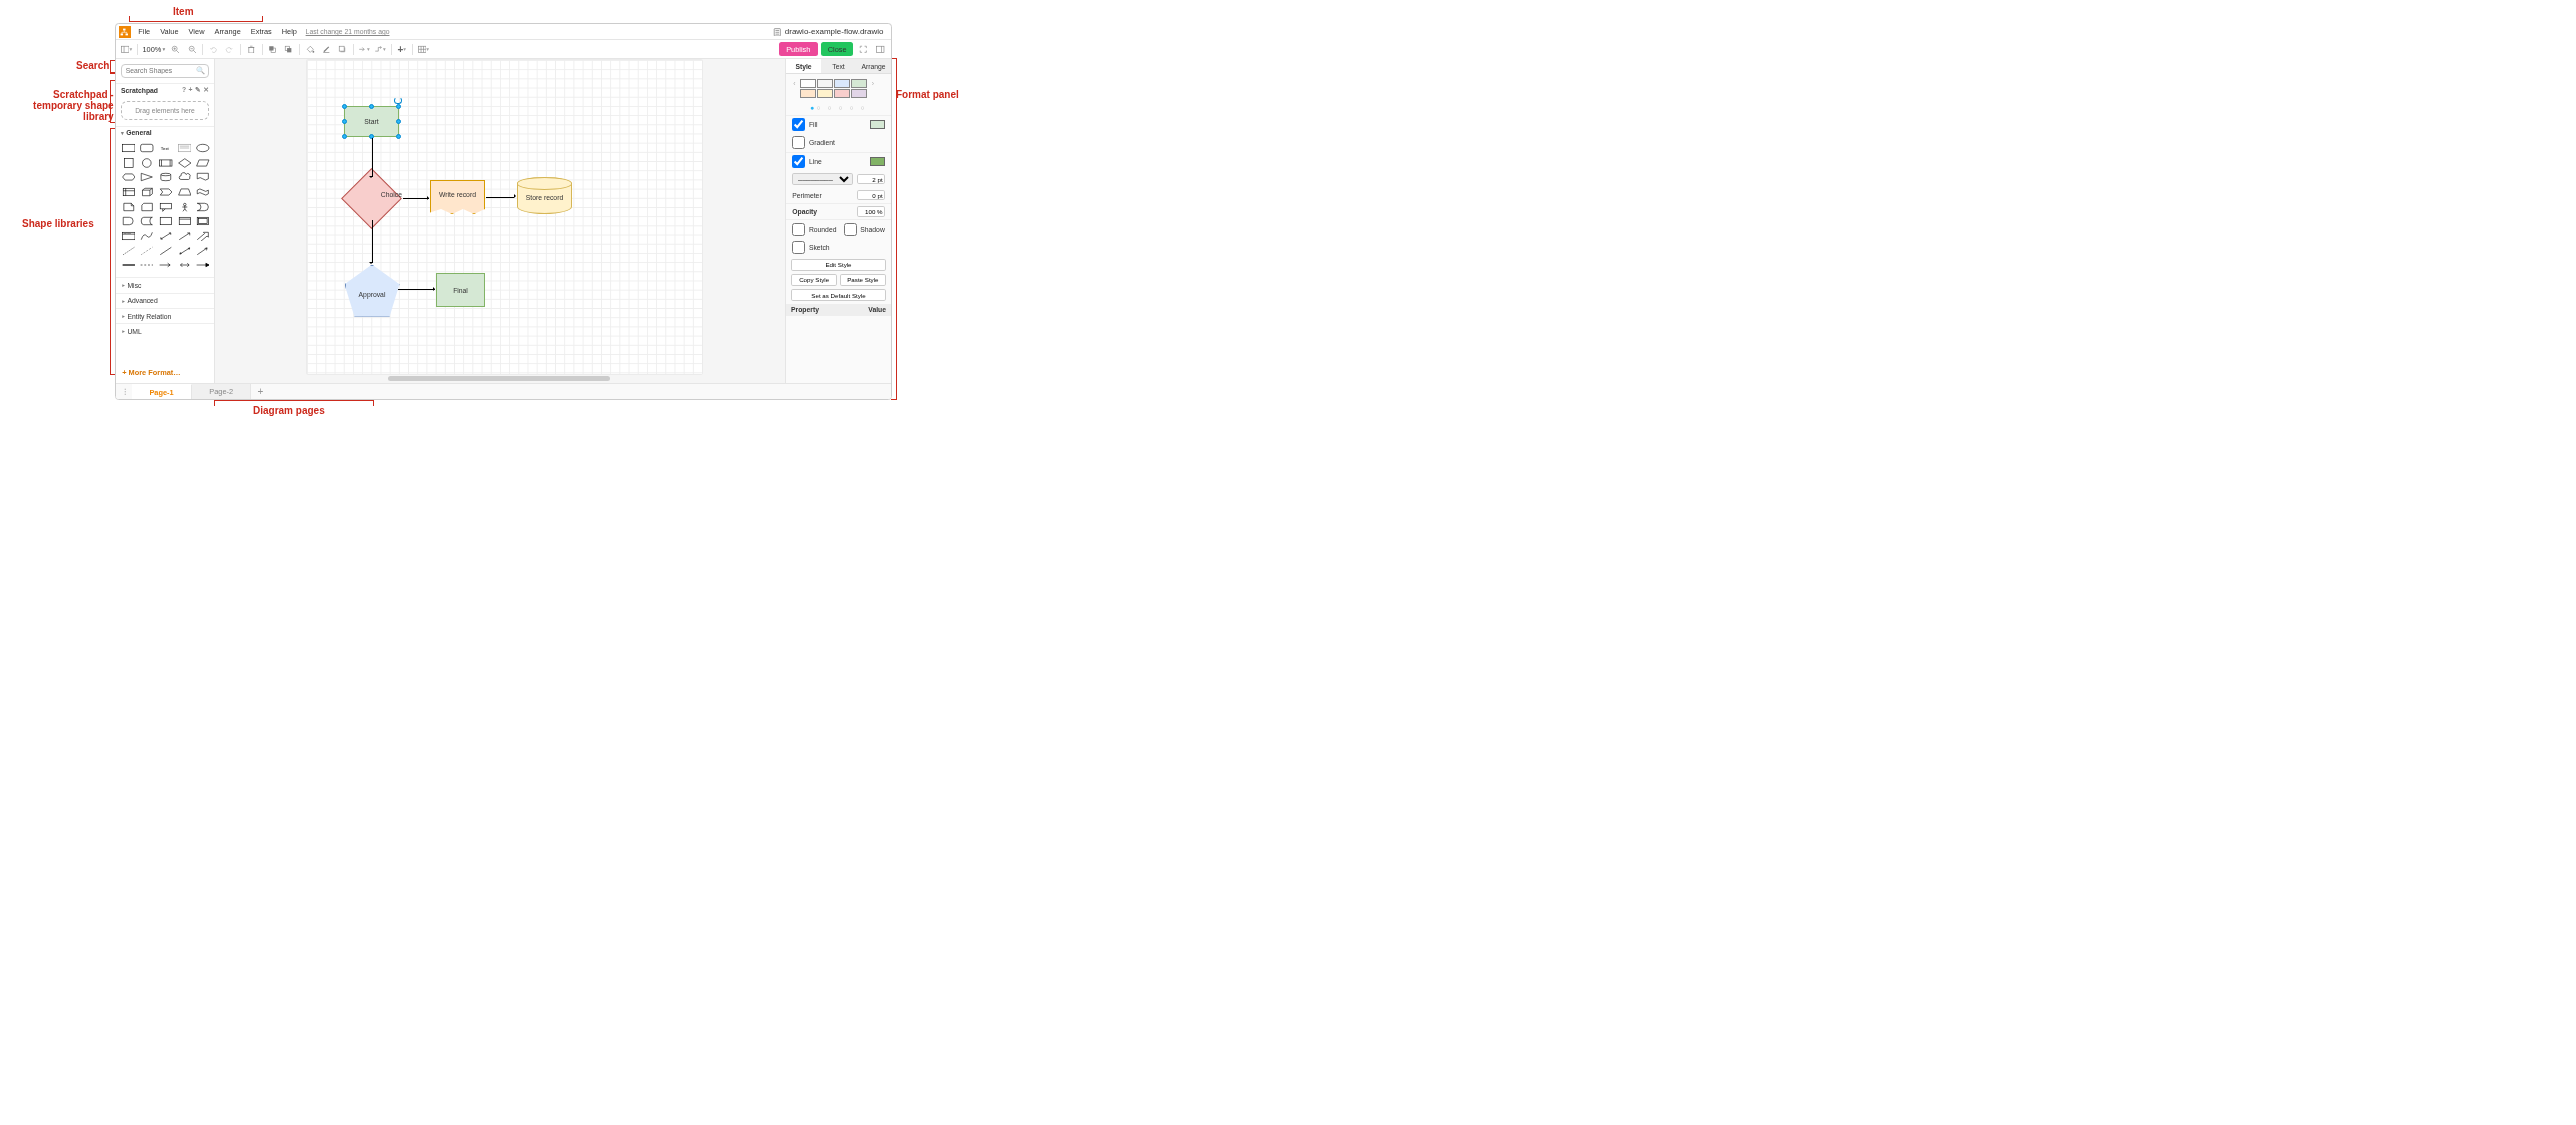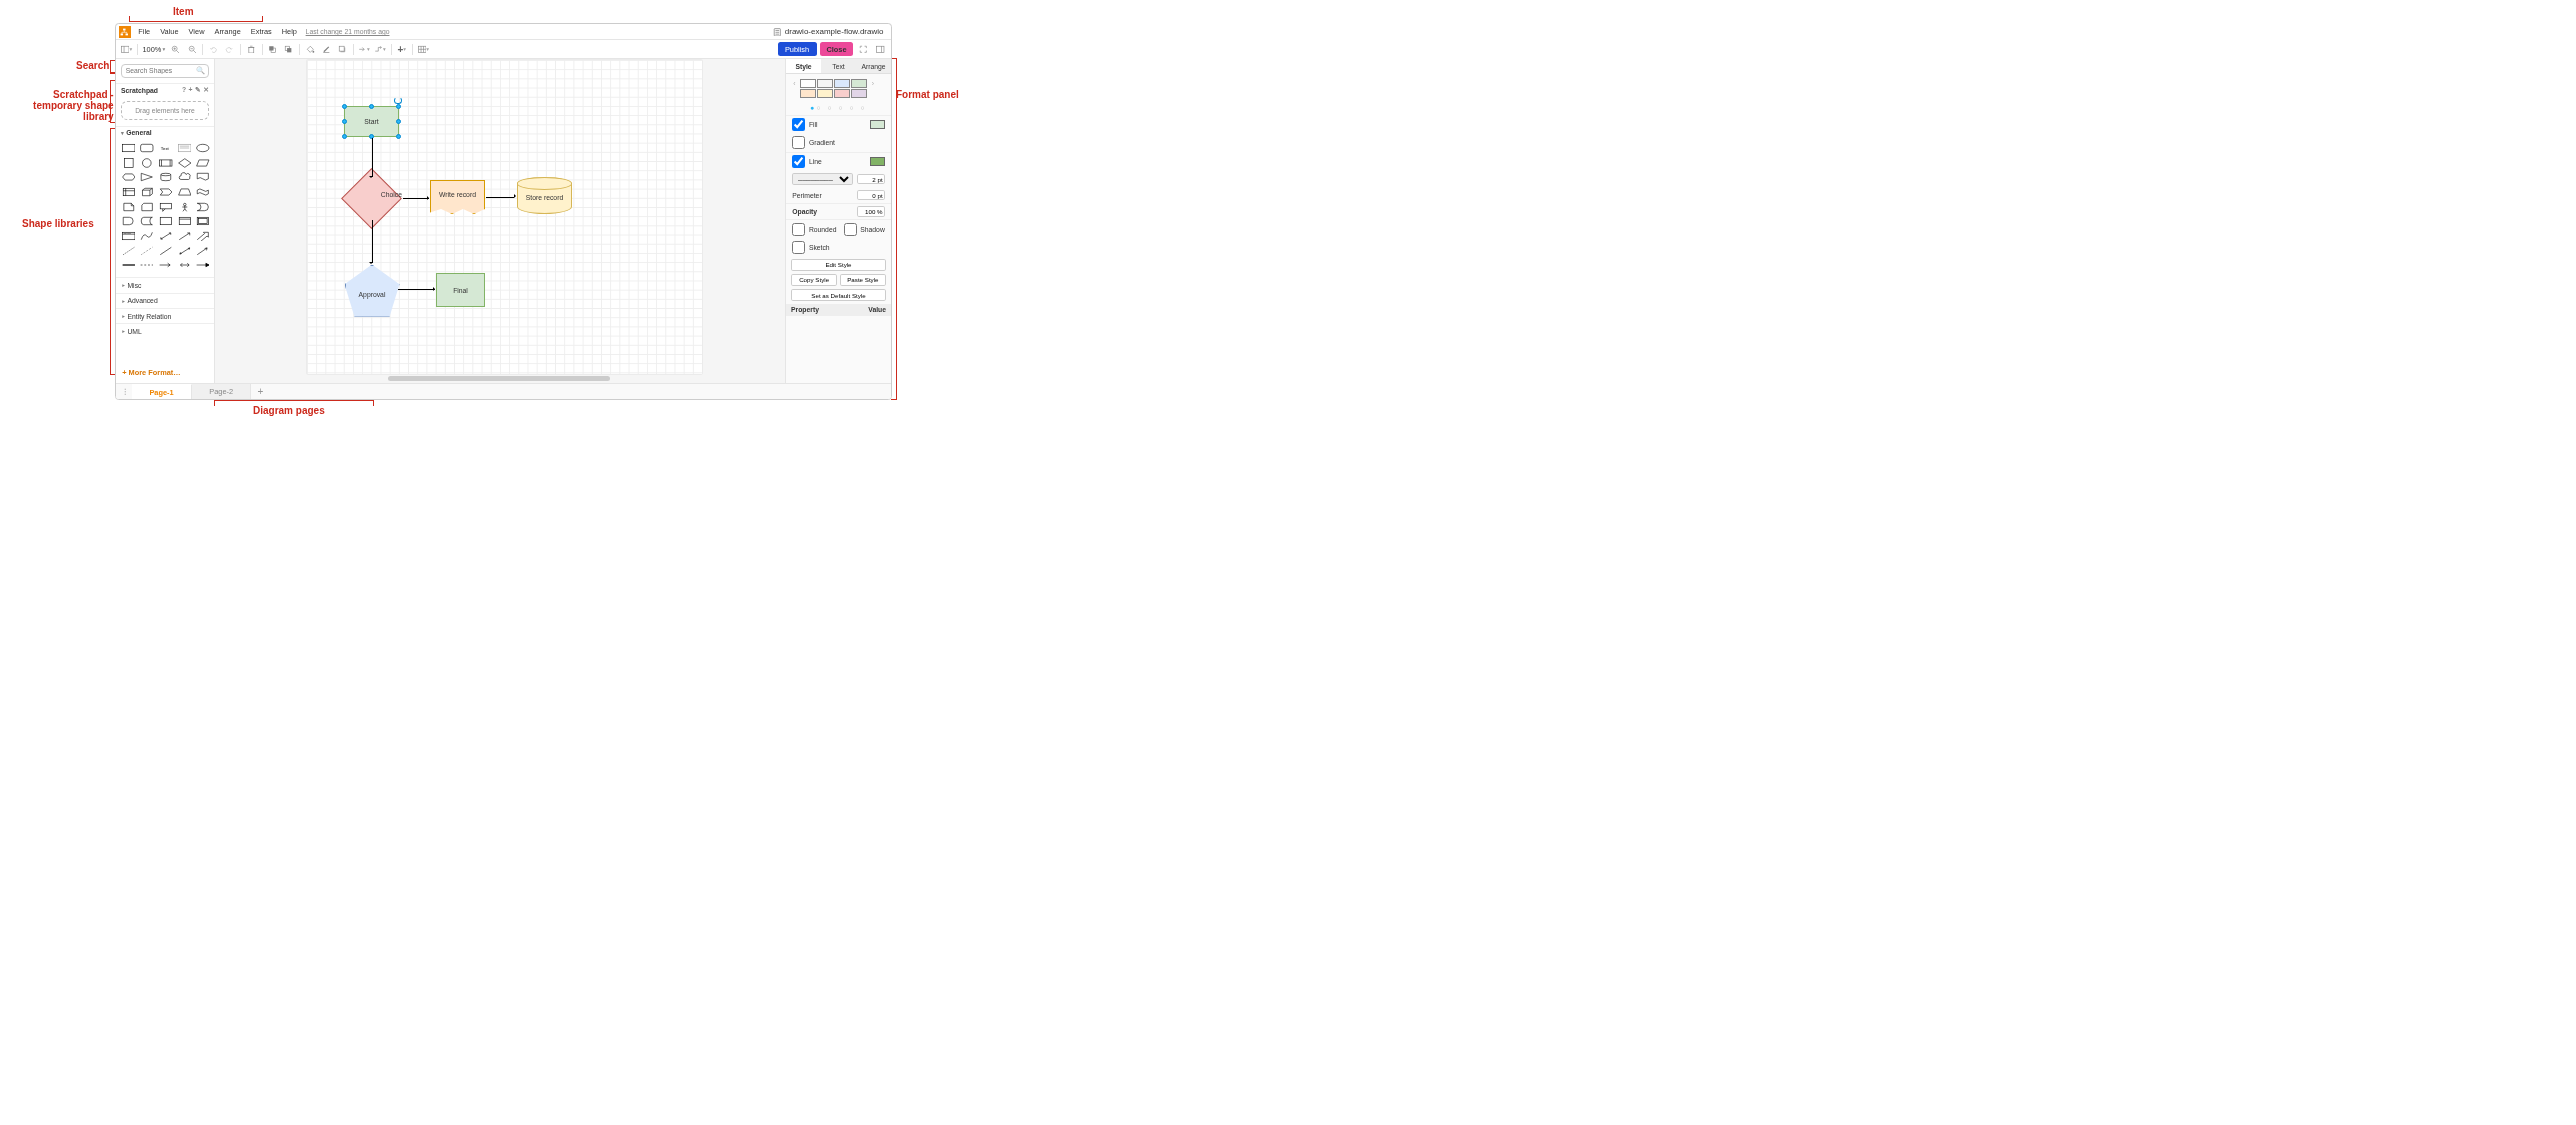--- a/index.html
+++ b/index.html
@@ -26,22 +26,22 @@
 .file-name-wrap { margin-left: auto; display: flex; align-items: center; gap: 3.7px; padding-right: 5px; justify-content: flex-end; }
 .file-name { font-size: 8px; }
 
 
 .toolbar { height: 18.5px; display: flex; align-items: center; border-bottom: 0.6px solid #e5e5e5; padding: 0 3.7px; gap: 2.5px; }
 .tb-btn { width: 13.6px; height: 13.6px; display: flex; align-items: center; justify-content: center; cursor: pointer; opacity: .75; }
 .tb-btn svg { width: 8.6px; height: 8.6px; }
 .tb-sep { width: 0.6px; height: 11px; background: #e0e0e0; margin: 0 1.2px; }
 .zoom { font-size: 7.4px; padding: 0 1.2px; display:flex; align-items:center; gap:1.2px; }
 .tb-right { margin-left: auto; display: flex; align-items: center; gap: 3.7px; }
-.publish-btn { background: #1d4ed8; color: #fff; border: none; border-radius: 2.5px; padding: 2.5px 7.4px; font-size: 7.4px; cursor: pointer; }
-.close-btn { background: #ec4899; color: #333; border: none; border-radius: 2.5px; padding: 2.5px 6.2px; font-size: 7.4px; cursor: pointer; font-weight: bold; }
+.publish-btn { background: #ec4899; color: #fff; border: none; border-radius: 2.5px; padding: 2.5px 7.4px; font-size: 7.4px; cursor: pointer; }
+.close-btn { background: #22c55e; color: #333; border: none; border-radius: 2.5px; padding: 2.5px 6.2px; font-size: 7.4px; cursor: pointer; }
 
 
 .body { flex: 1; display: flex; overflow: hidden; }
 
 
 .sidebar { width: 99px; border-right: 0.6px solid #e5e5e5; display: flex; flex-direction: column; background: #fff; }
 .search-box { margin: 5px; position: relative; }
 .search-box input { width: 100%; padding: 2.5px 13.6px 2.5px 3.7px; border: 0.6px solid #ccc; border-radius: 4px; font-size: 6.8px; }
 .search-box .mag { position: absolute; right: 3.7px; top: 2.5px; opacity: .5; }
 .section-hd { padding: 2.5px 5px; font-size: 6.8px; font-weight: 600; border-top: 0.6px solid #eee; display: flex; align-items: center; gap:2.5px; cursor:pointer;}

